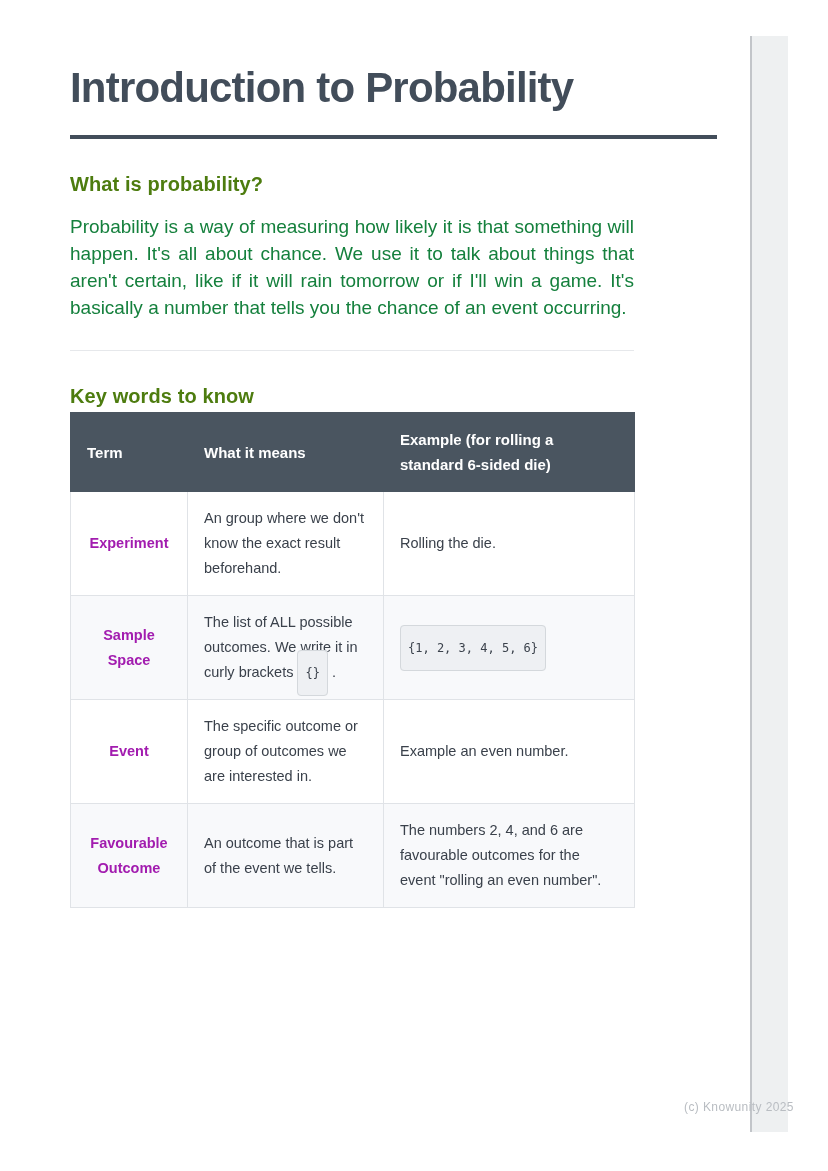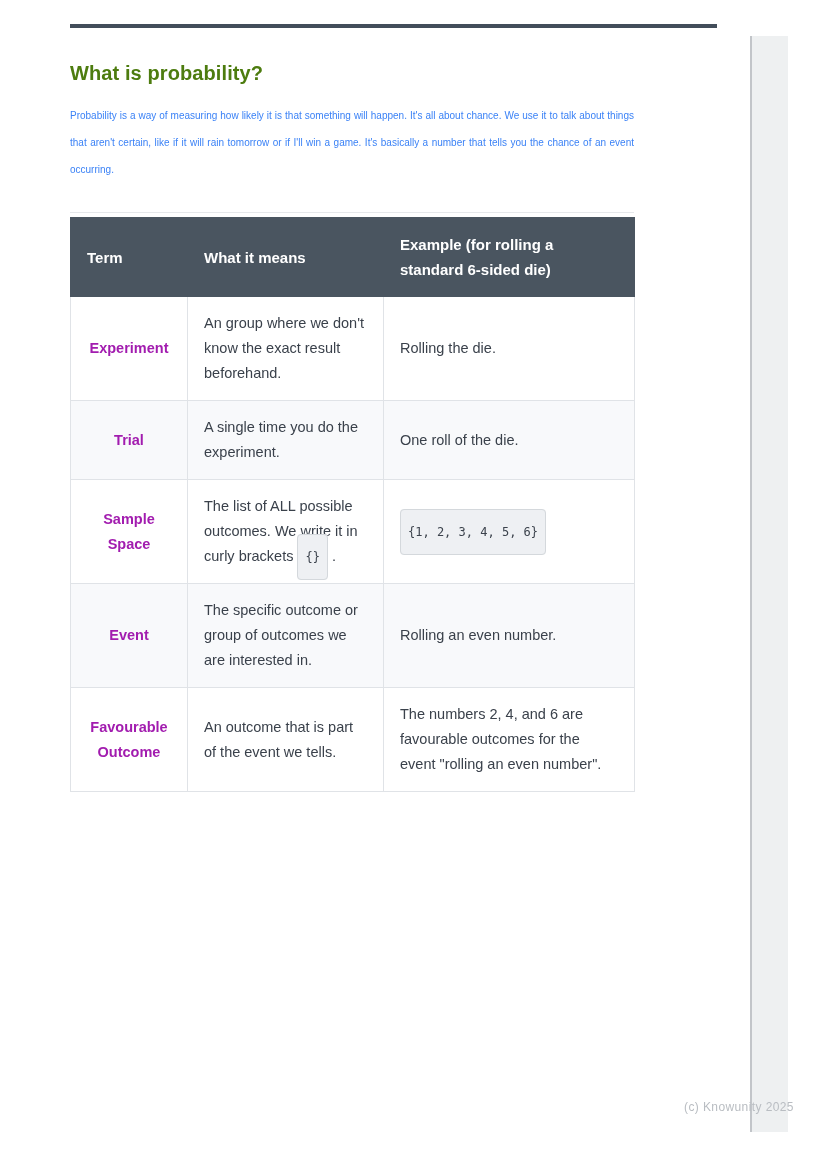--- a/index.html
+++ b/index.html
@@ -22,21 +22,21 @@
     font-size:42px;line-height:1.12;font-weight:800;
     letter-spacing:-0.8px;color:var(--accent);white-space:nowrap;
   }
   .title-rule{width:647px;height:4px;background:var(--accent);margin-top:24px;}
   h2{
     margin:34px 0 0;
     font-size:20px;font-weight:700;color:#4d7c0f;letter-spacing:0.1px;
   }
   p.body-text{
     margin:17px 0 0;
-    font-size:10px;line-height:27px;color:#3b82f6;
+    font-size:19px;line-height:27px;color:#15803d;
     text-align:justify;
   }
   .section-divider{height:1px;background:#e6e8eb;margin-top:29px;}
   table{
     margin-top:4px;width:564px;border-collapse:collapse;table-layout:fixed;
     font-size:14.5px;line-height:25px;color:#3a414b;
   }
   th,td{border:1px solid var(--border);padding:14px 16px;text-align:left;vertical-align:middle;}
   thead th{
     background:var(--header-bg);color:#ffffff;font-weight:700;font-size:15px;
@@ -57,27 +57,29 @@
   }
   .watermark{
     position:absolute;left:684px;top:1100px;z-index:5;
     font-size:12px;color:#b9bdc2;letter-spacing:0.4px;
   }
 </style>
 </head>
 <body>
 
 <main class="page">
+  <h1>Introduction to Probability</h1>
   <div class="title-rule"></div>
 
   <h2>What is probability?</h2>
   <p class="body-text">Probability is a way of measuring how likely it is that something will happen. It's all about chance. We use it to talk about things that aren't certain, like if it will rain tomorrow or if I'll win a game. It's basically a number that tells you the chance of an event occurring.</p>
 
   <div class="section-divider"></div>
 
+  <h2>Key words to know</h2>
 
   <table>
     <colgroup>
       <col style="width:117px">
       <col style="width:196px">
       <col style="width:251px">
     </colgroup>
     <thead>
       <tr>
         <th>Term</th>
@@ -85,33 +87,28 @@
         <th>Example (for rolling a standard 6-sided die)</th>
       </tr>
     </thead>
     <tbody id="terms-tbody">
         <tr>
           <td class="term">Experiment</td>
           <td>An group where we don't know the exact result beforehand.</td>
           <td>Rolling the die.</td>
         </tr>
         <tr>
-          <td class="term">Trial</td>
-          <td>A single time you do the experiment.</td>
-          <td>One roll of the die.</td>
-        </tr>
-        <tr>
           <td class="term">Sample Space</td>
           <td>The list of ALL possible outcomes. We write it in curly brackets <code class="chip">{}</code> .</td>
           <td><code class="chip">{1, 2, 3, 4, 5, 6}</code></td>
         </tr>
         <tr>
           <td class="term">Event</td>
           <td>The specific outcome or group of outcomes we are interested in.</td>
-          <td>Rolling an even number.</td>
+          <td>Example an even number.</td>
         </tr>
         <tr>
           <td class="term">Favourable Outcome</td>
           <td>An outcome that is part of the event we tells.</td>
           <td>The numbers 2, 4, and 6 are favourable outcomes for the event "rolling an even number".</td>
         </tr>
       </tbody>
   </table>
 </main>
 

